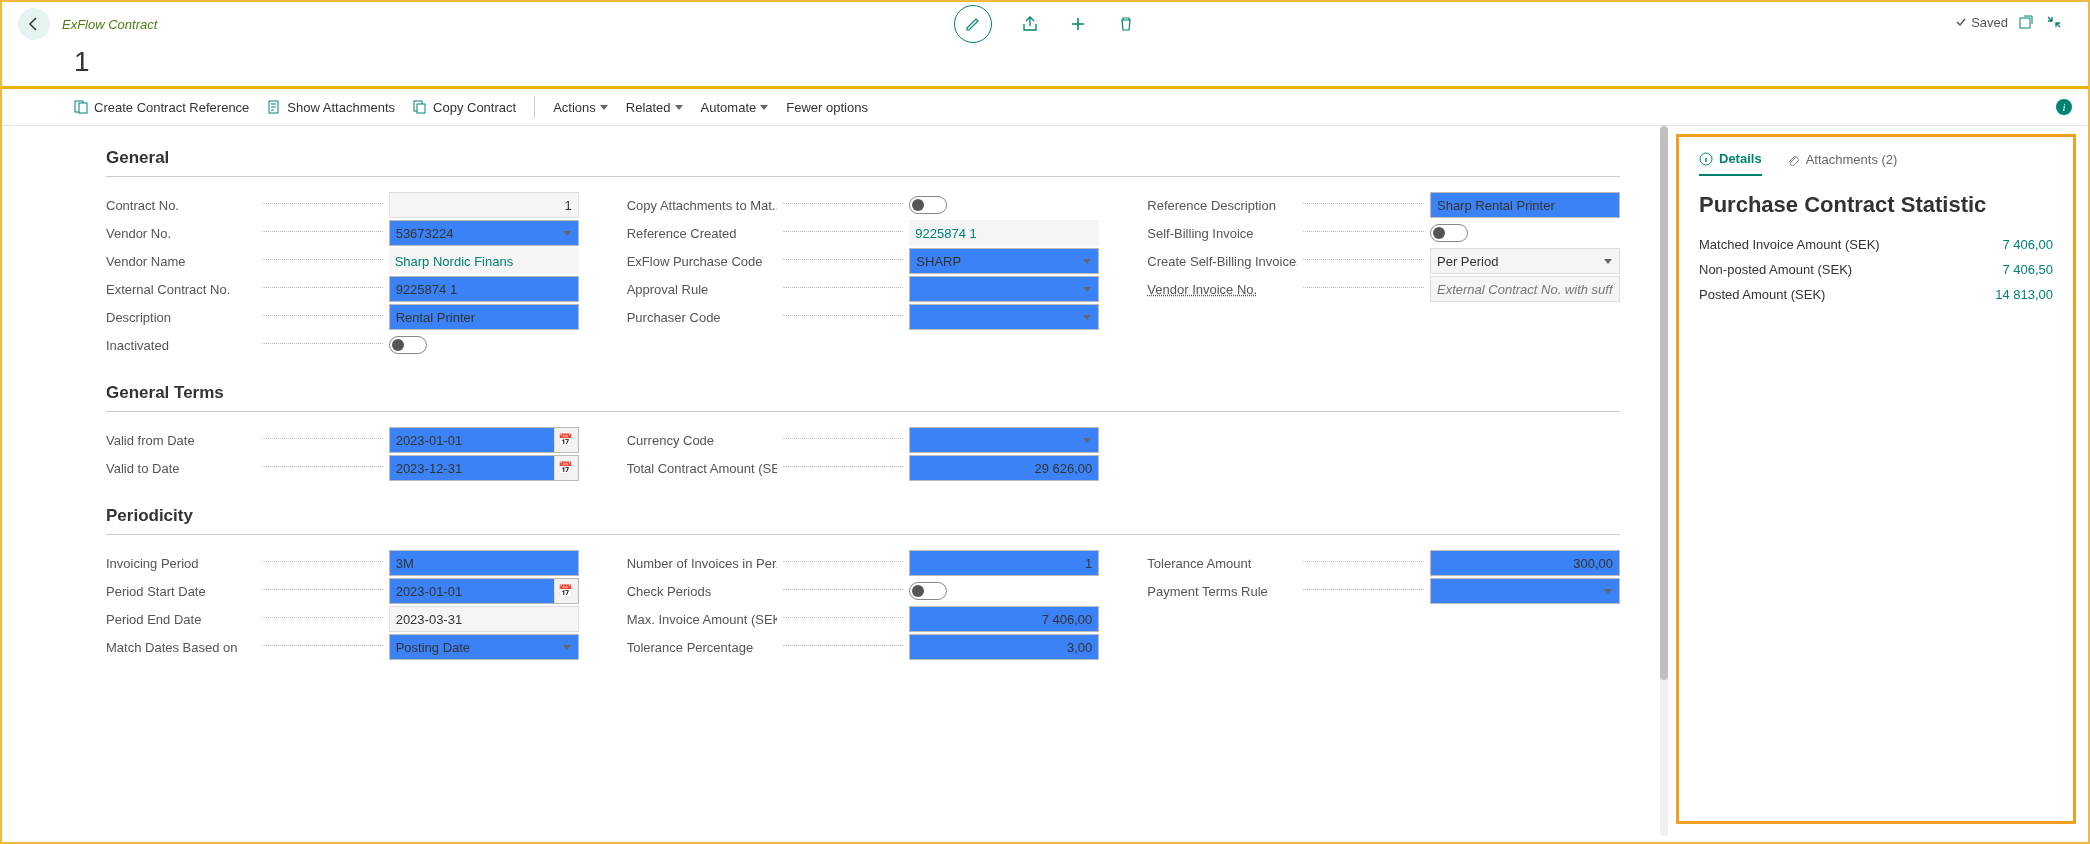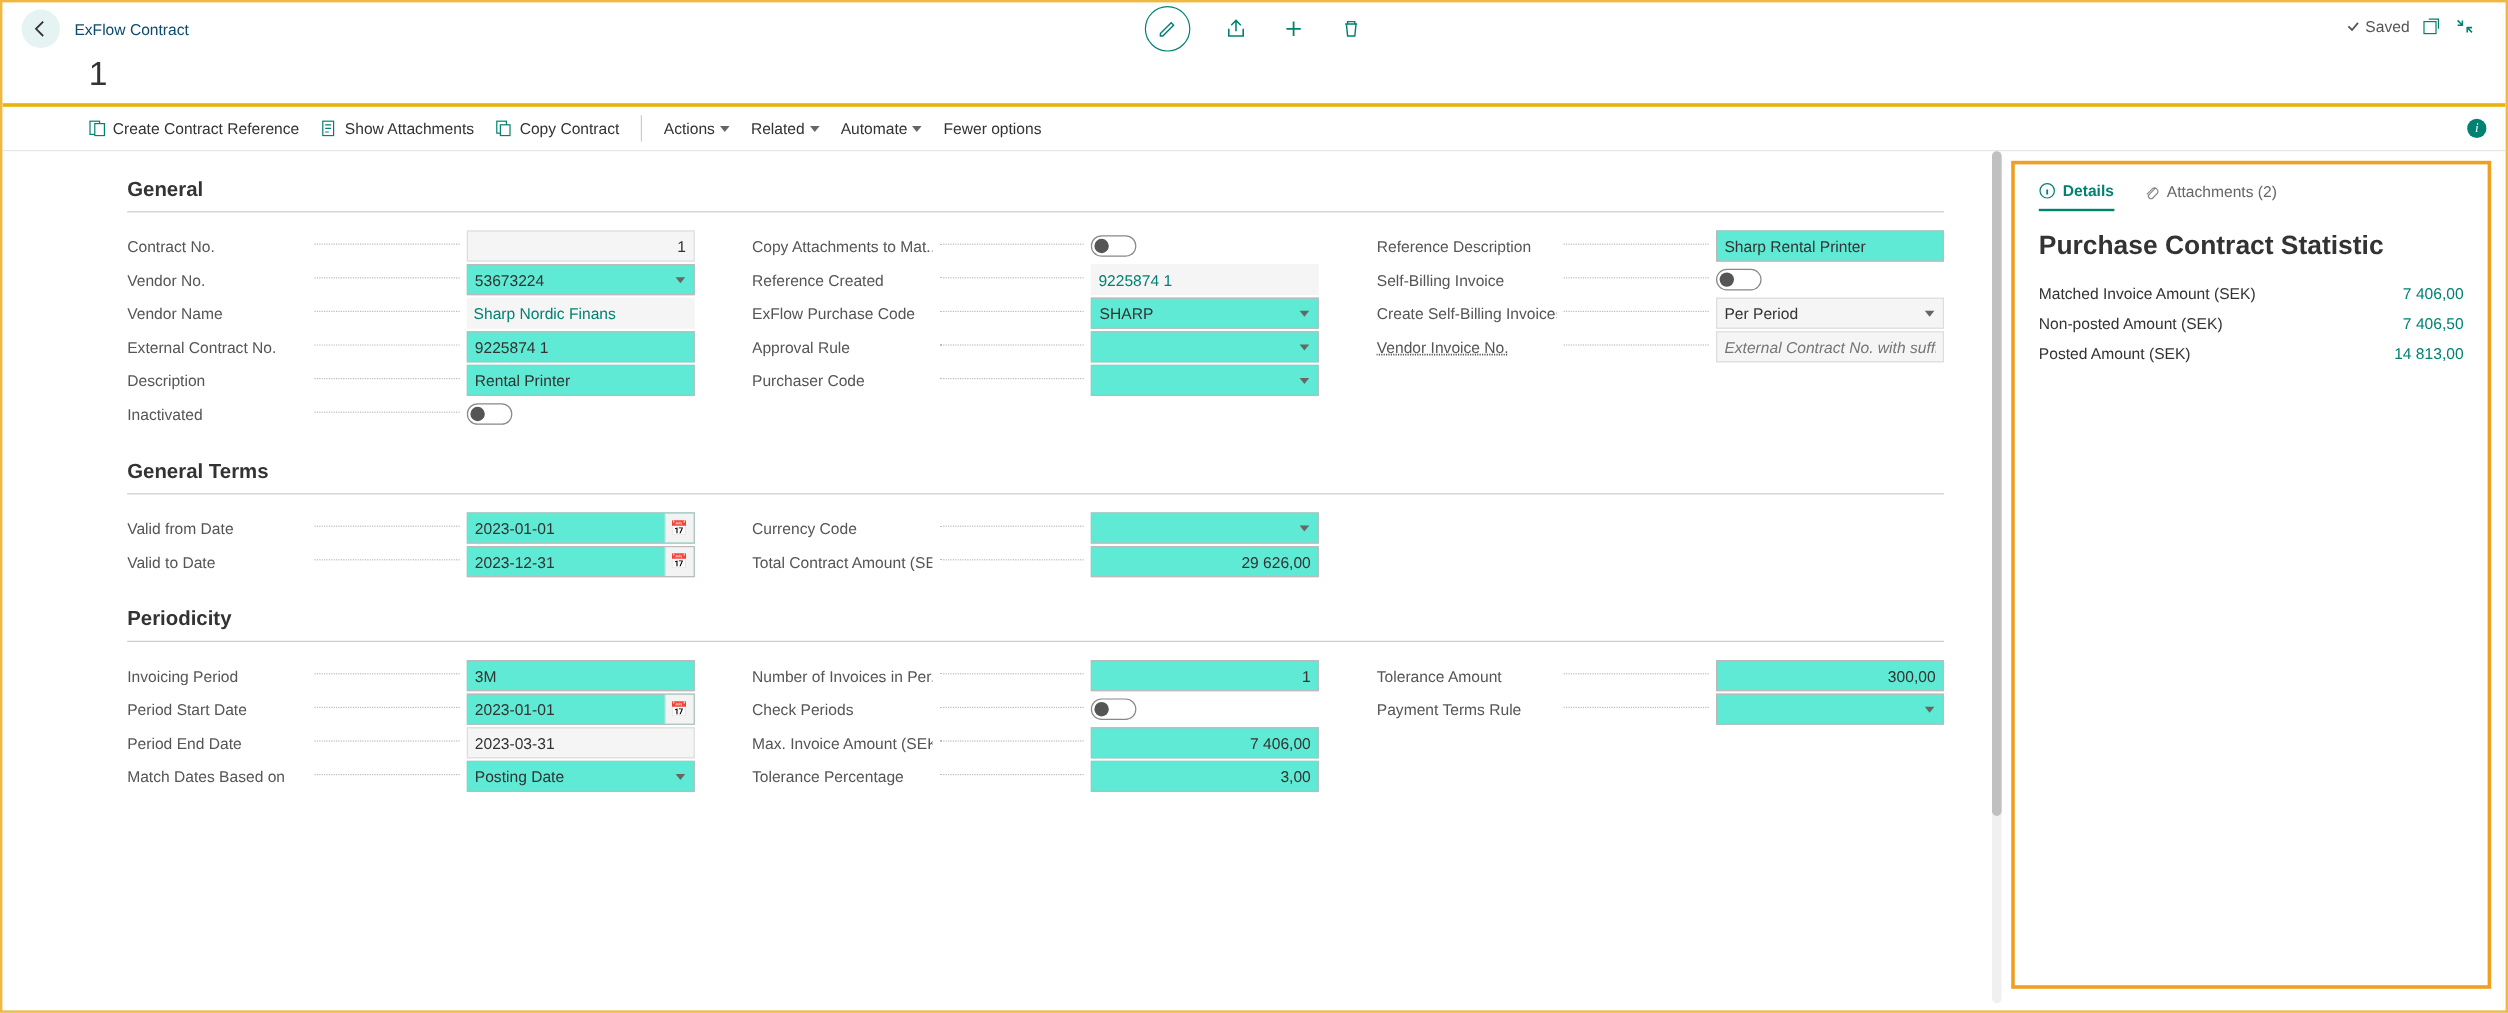--- a/index.html
+++ b/index.html
@@ -22,21 +22,21 @@
     position: relative;
   }
   .back-btn {
     width: 32px; height: 32px;
     border-radius: 50%;
     background: #e6f3f3;
     display: flex; align-items: center; justify-content: center;
     cursor: pointer;
     margin-right: 12px;
   }
-  .title-small { font-size: 13px; color: #0c4a6e; }
+  .title-small { font-size: 13px; color: #4d7c0f; font-style: italic; }
   .top-center {
     position: absolute;
     left: 50%;
     transform: translateX(-50%);
     display: flex;
     align-items: center;
     gap: 28px;
   }
   .circ-btn {
     width: 38px; height: 38px;
@@ -137,21 +137,21 @@
   .ctrl {
     width: 190px;
     flex-shrink: 0;
   }
   .inp, .sel {
     width: 100%;
     height: 26px;
     border: 1px solid #bbb;
     padding: 0 6px;
     font-size: 13px;
-    background:#5eead4;
+    background:#3b82f6;
     color:#333;
   }
   .inp.ra { text-align: right; }
   .inp.ro { background:#f5f5f5; border-color:#ddd;}
   .linkval { color:#008272; background:#f5f5f5; height:26px; display:flex; align-items:center; padding:0 6px; width:100%;}
   .sel-wrap { position:relative; width:100%;}
   .sel-wrap::after {
     content:''; position:absolute; right:8px; top:11px;
     width:0;height:0;border-left:4px solid transparent;border-right:4px solid transparent;border-top:5px solid #666;
     pointer-events:none;

